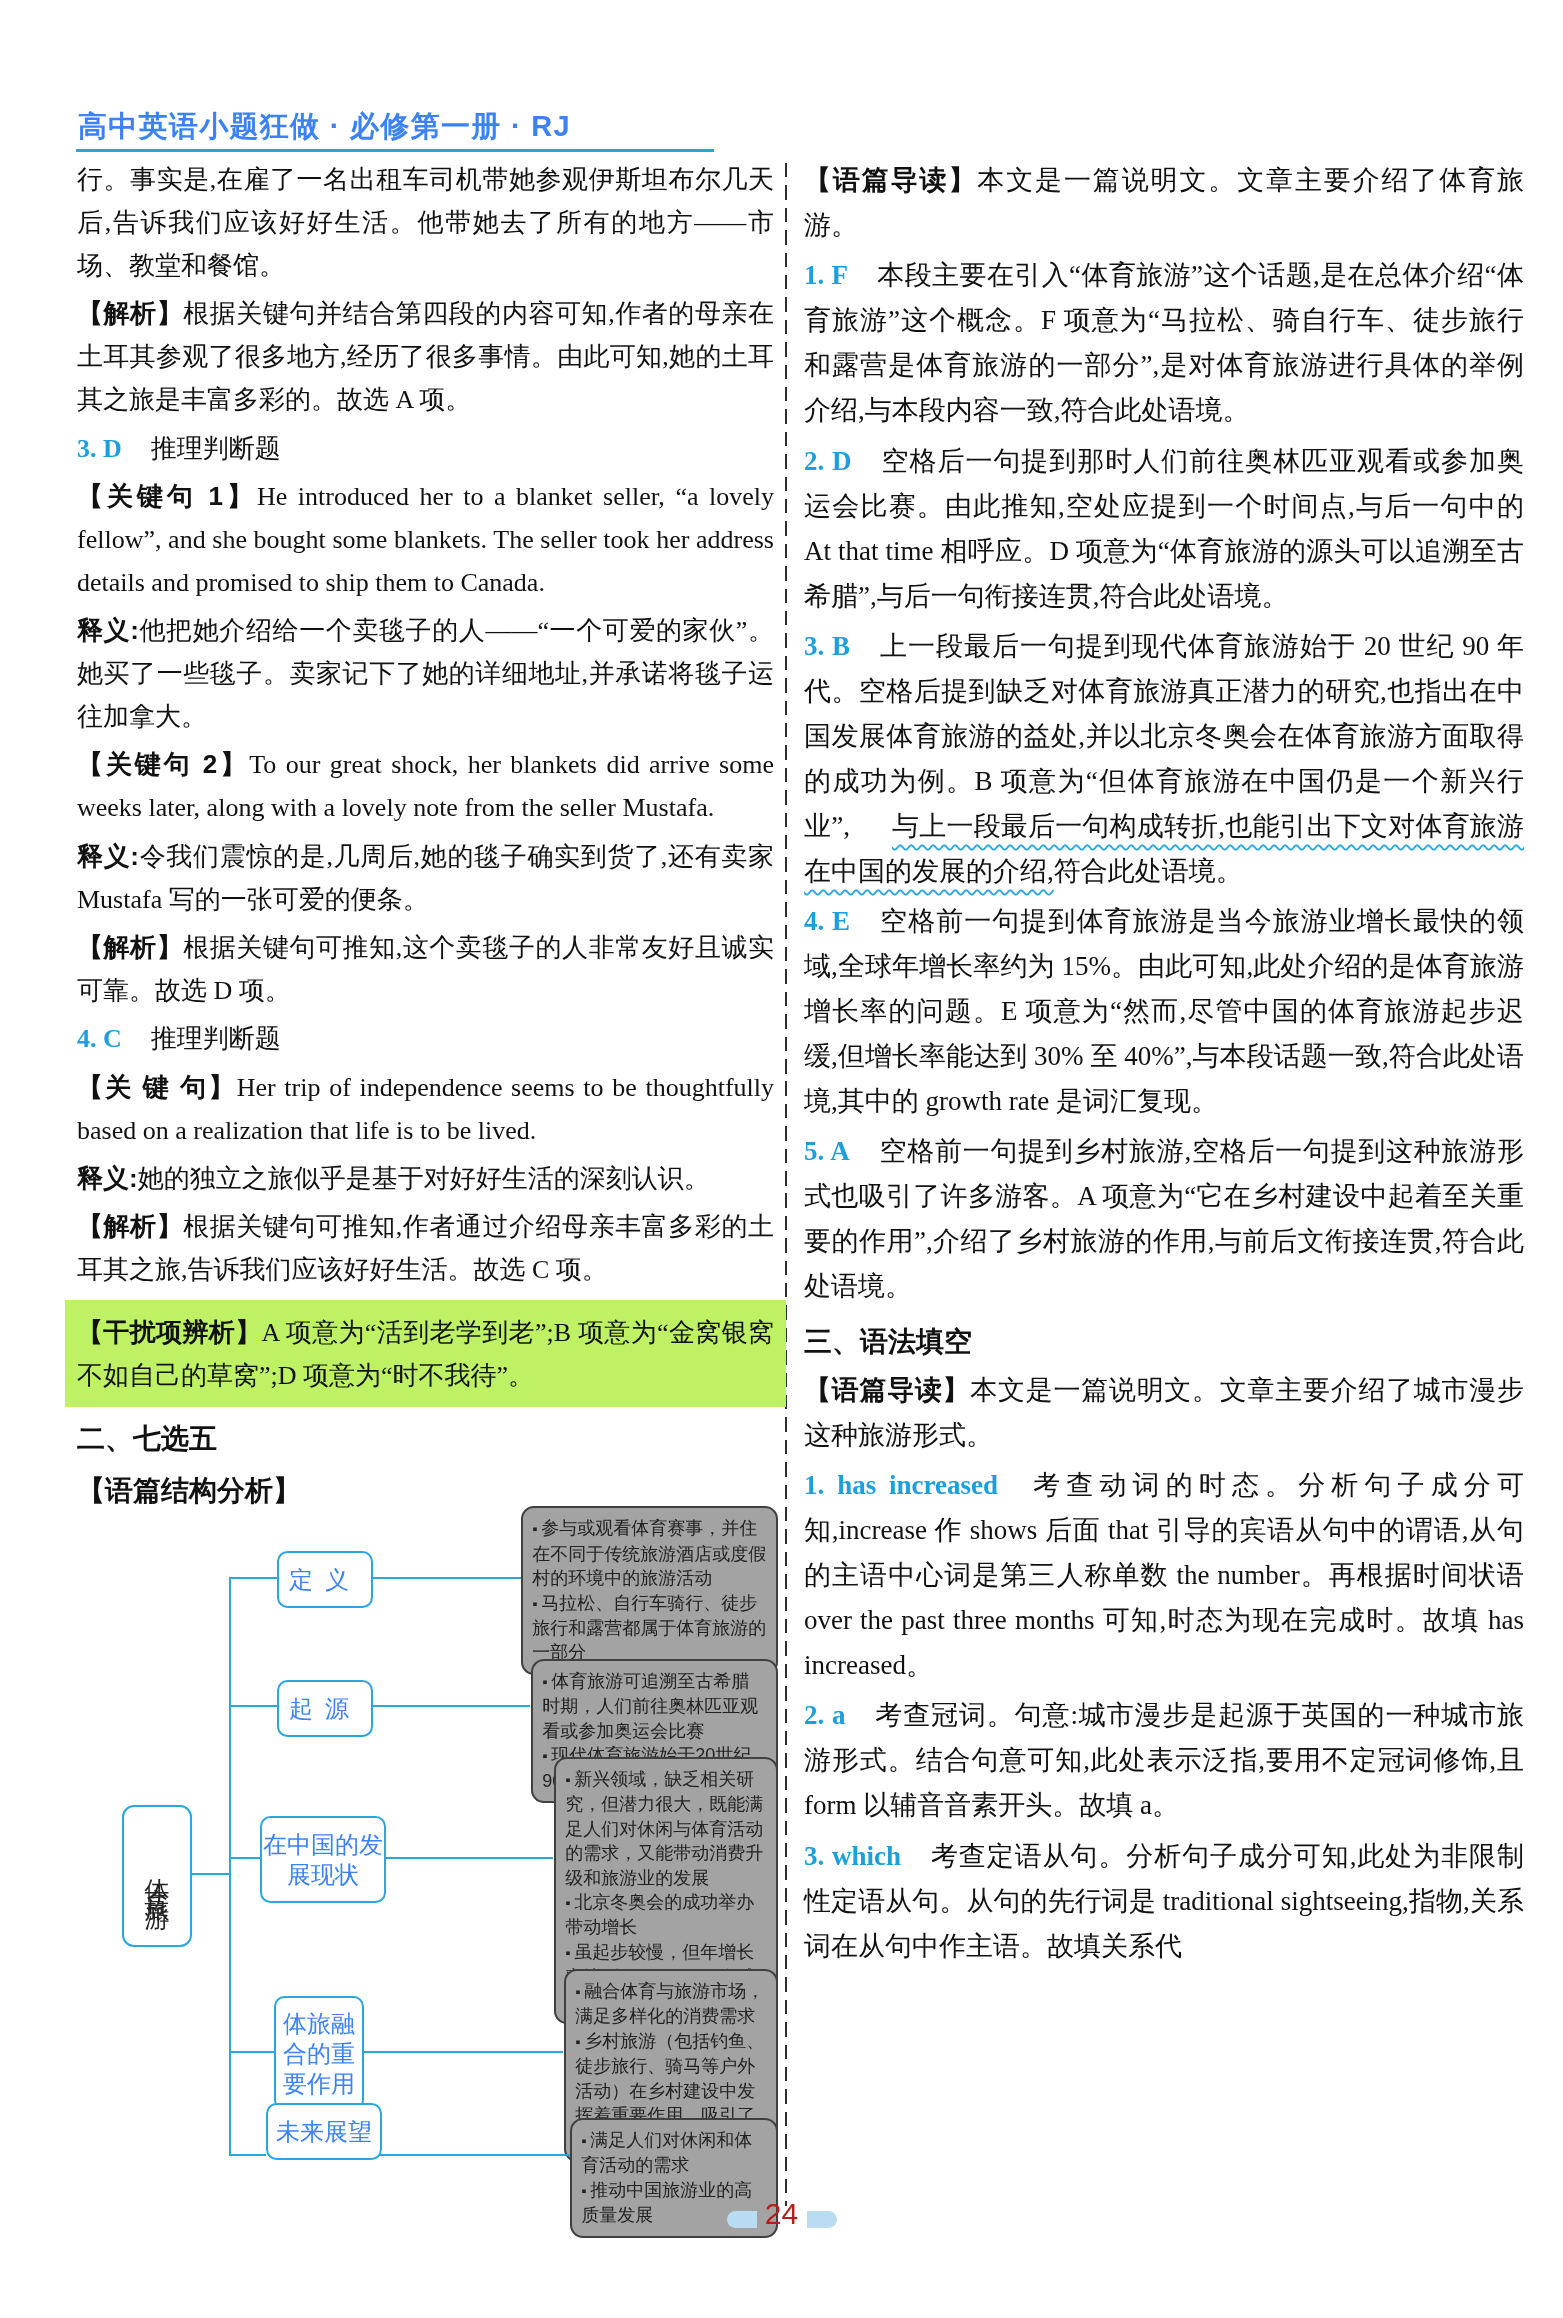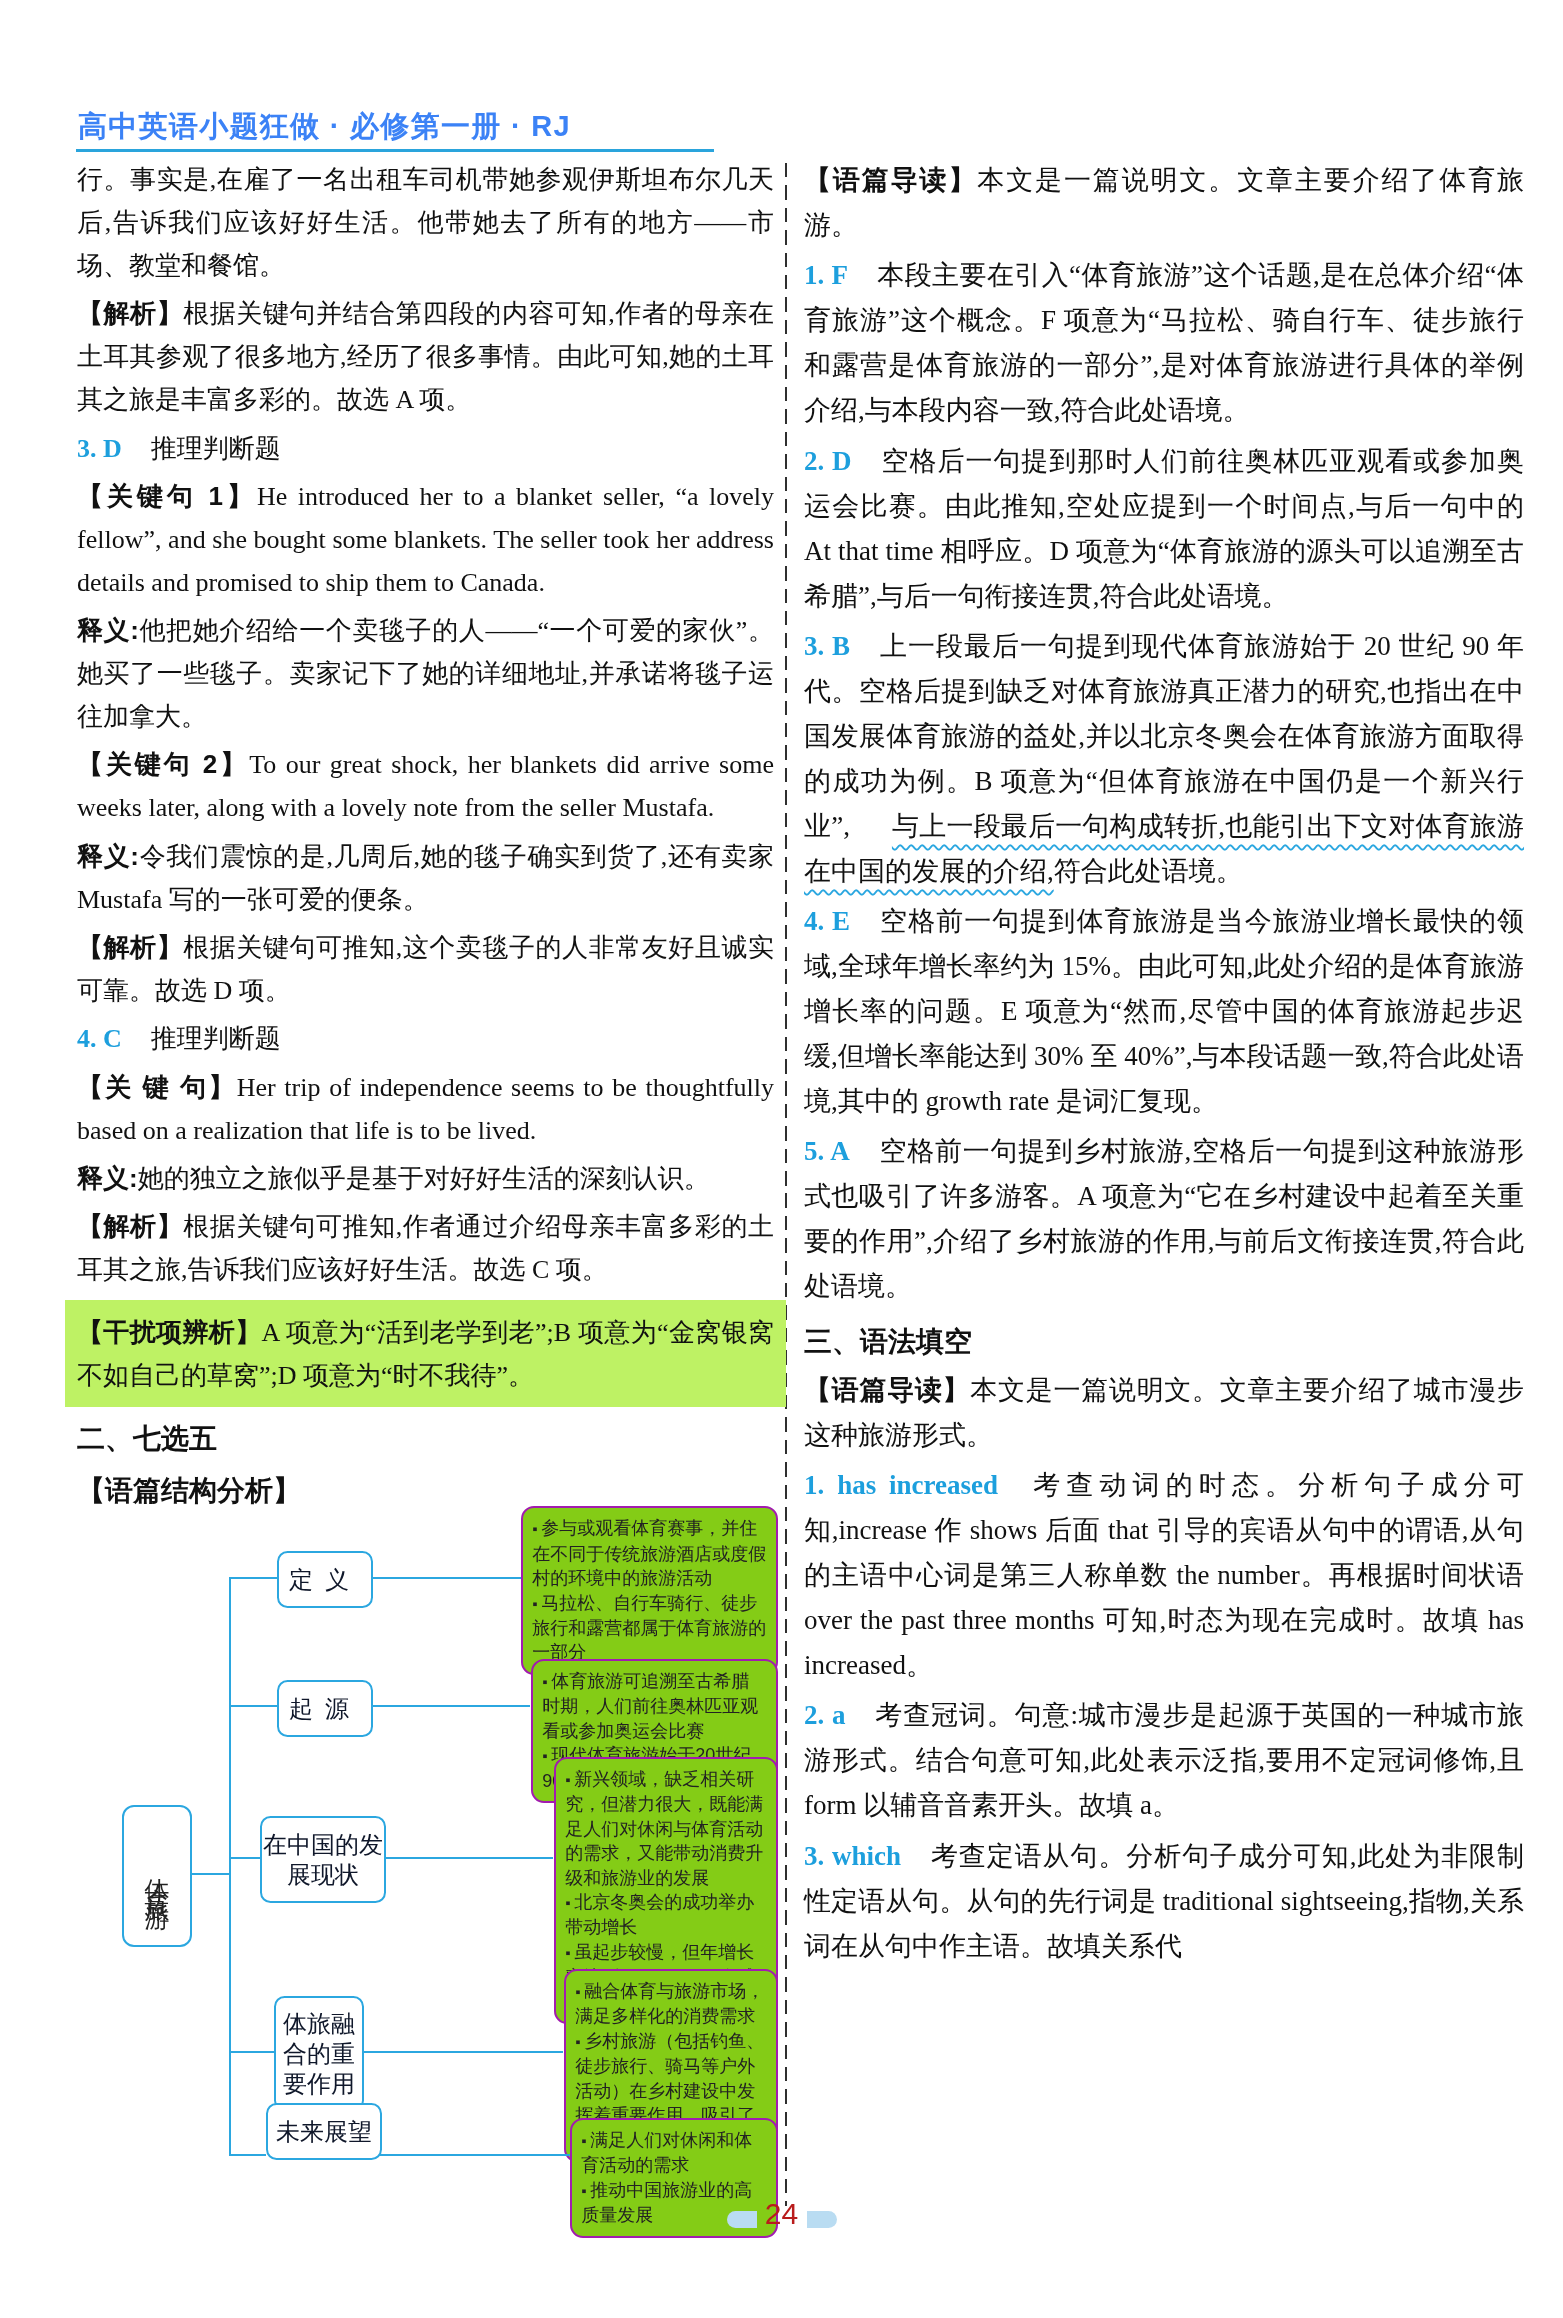--- a/index.html
+++ b/index.html
@@ -33,23 +33,23 @@
   
   .mindmap{position:absolute;left:76px;top:1501px;width:705px;height:705px;
            font-family:"Liberation Sans","DejaVu Sans",sans-serif;}
   .mm-line{position:absolute;background:#2ba7e0;}
   .mm-root{position:absolute;border:2px solid #2ba7e0;border-radius:12px;background:#fff;
            display:flex;align-items:center;justify-content:center;
            writing-mode:vertical-rl;letter-spacing:9.2px;font-size:25px;color:#222;
            font-family:"Liberation Serif","DejaVu Serif",serif;}
   .mm-label{position:absolute;border:2px solid #2ba7e0;border-radius:10.5px;background:#fff;
             display:flex;align-items:center;justify-content:center;text-align:center;
-            font-size:24px;line-height:30px;color:#0f172a;
+            font-size:24px;line-height:30px;color:#3b82f6;
             font-family:"Liberation Serif","DejaVu Serif",serif;}
-  .mm-box{position:absolute;border:2px solid #a21caf;border-radius:13px;background:#84cc16;
+  .mm-box{position:absolute;border:2px solid #404040;border-radius:13px;background:#a3a3a3;
           padding:8px 9.2px;font-size:18px;line-height:24.4px;color:#222;box-sizing:border-box;}
   .mm-item{position:relative;padding-left:0;}
   .mm-item::before{content:"▪ ";font-size:14.5px;}
 
   
   .pill{position:absolute;top:2211px;width:30px;height:17px;background:#b9dcf2;}
   .pill-left{left:727px;border-radius:9.2px 0 0 9.2px;}
   .pill-right{left:807px;border-radius:0 9.2px 9.2px 0;}
   .page-num{position:absolute;left:756px;top:2197px;width:51px;text-align:center;
             font-size:30px;font-family:"Liberation Sans","DejaVu Sans",sans-serif;color:#b91c1c;}

